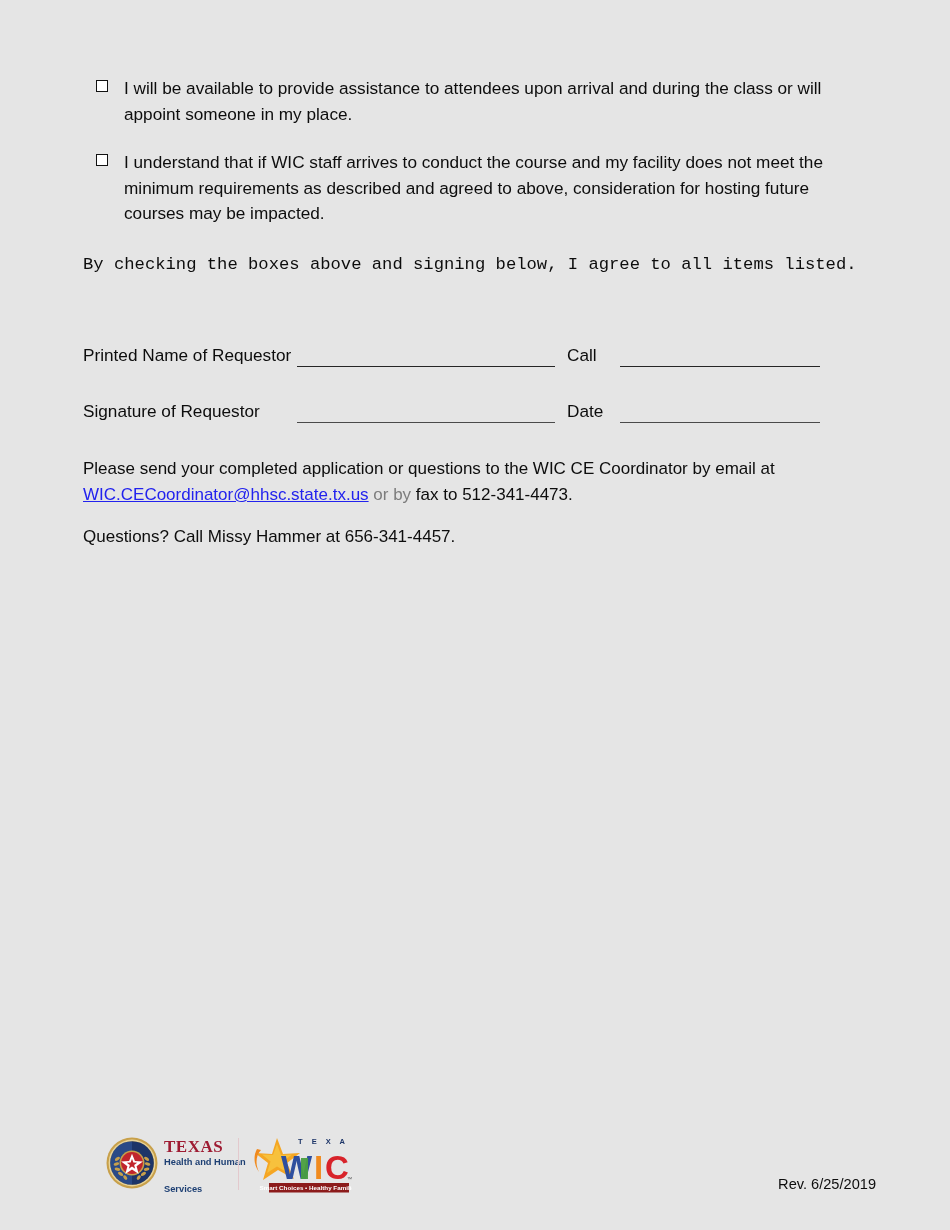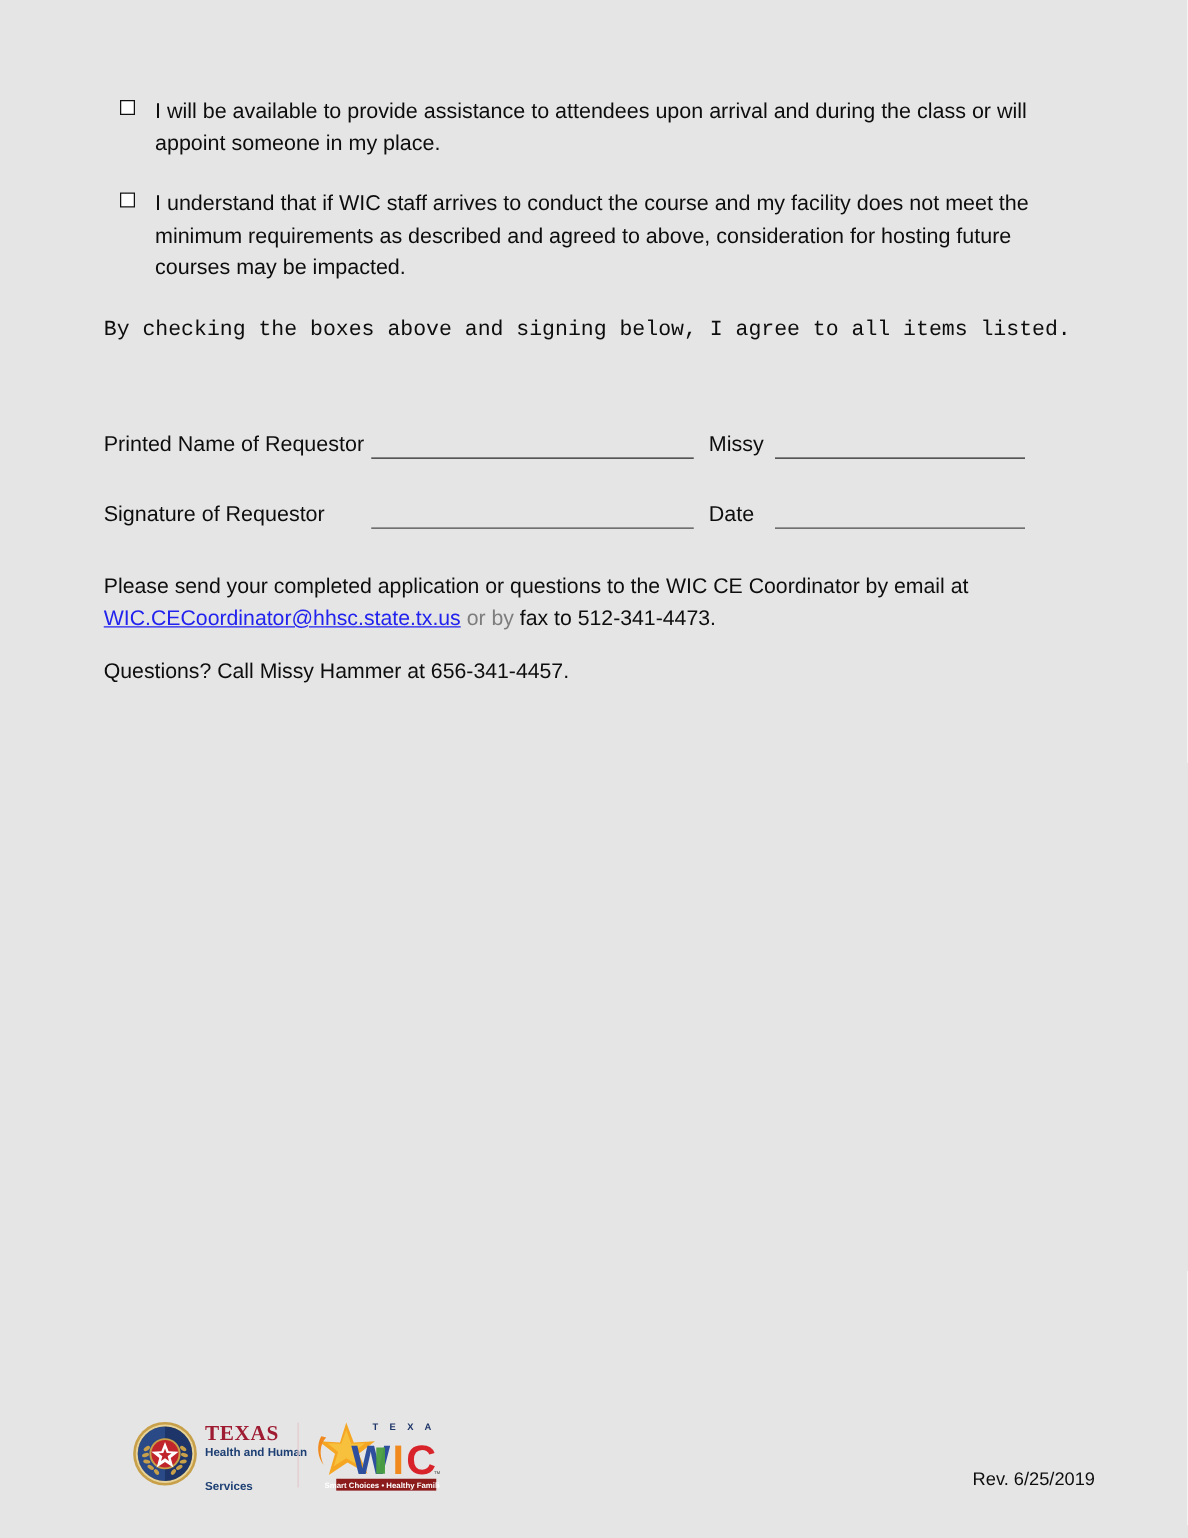--- a/index.html
+++ b/index.html
@@ -205,21 +205,21 @@
 
   </div>
 
   <div class="agreement">By checking the boxes above and signing below, I agree to all items listed.</div>
 
   <div class="sig-block">
 
     <div class="sig-row first">
       <span class="sig-label lbl-a">Printed Name of Requestor</span>
       <span class="sig-line line-a"></span>
-      <span class="sig-label lbl-b">Missy</span>
+      <span class="sig-label lbl-b">Call</span>
       <span class="sig-line line-b"></span>
     </div>
 
     <div class="sig-row second">
       <span class="sig-label lbl-a">Signature of Requestor</span>
       <span class="sig-line line-a"></span>
       <span class="sig-label lbl-b">Date</span>
       <span class="sig-line line-b"></span>
     </div>
 

